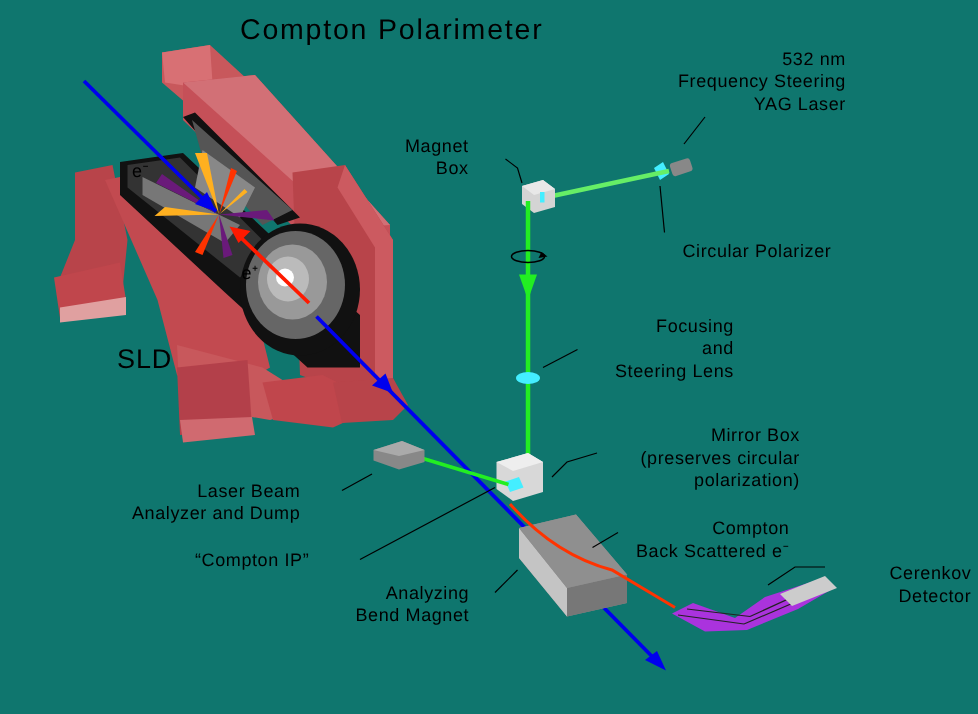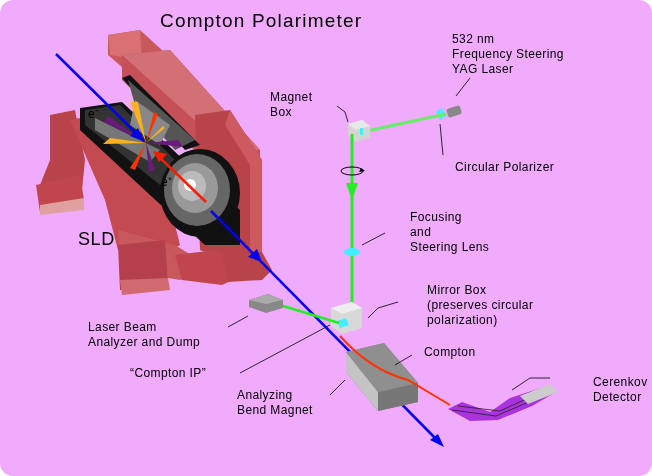--- a/index.html
+++ b/index.html
@@ -1,18 +1,18 @@
 <!DOCTYPE html>
 <html><head>
 <meta charset="utf-8">
 <style>
   html, body { margin: 0; padding: 0; background: #ffffff; }
-  #stage { position: relative; width: 652px; height: 476px; overflow: hidden; background: #f0abfc; font-family: "Liberation Sans", sans-serif; border-radius: 13px; }
+  #stage { position: relative; width: 652px; height: 476px; overflow: hidden; background: #0f766e; font-family: "Liberation Sans", sans-serif; }
   svg#diagram { position: absolute; left: 0; top: 0; }
-  .lbl { position: absolute; color: #000; font-size: 12px; line-height: 15px; text-align: left; white-space: nowrap; letter-spacing: 0.4px; }
+  .lbl { position: absolute; color: #000; font-size: 12px; line-height: 15px; text-align: right; white-space: nowrap; letter-spacing: 0.4px; }
   .title { position: absolute; left: 160px; top: 10px; font-size: 19px; letter-spacing: 1.2px; color: #000; white-space: nowrap; }
   .sld { position: absolute; left: 78px; top: 232px; font-size: 18px; letter-spacing: 0.6px; }
   .sym { position: absolute; font-size: 12px; }
 </style>
 </head>
 <body>
 
 <div id="stage">
 
   <svg id="diagram" width="652" height="476" viewBox="0 0 652 476">
@@ -184,20 +184,21 @@
 
   <div class="lbl" style="left:130px; top:366px;">“Compton IP”</div>
 
   <div class="lbl" style="left:237px; top:388px;">
     <div>Analyzing</div>
     <div>Bend Magnet</div>
   </div>
 
   <div class="lbl" style="left:424px; top:345px;">
     <div>Compton</div>
+    <div>Back Scattered e⁻</div>
   </div>
 
   <div class="lbl" style="left:565px; top:375px;margin-left:28px;">
     <div>Cerenkov</div>
     <div>Detector</div>
   </div>
 
 </div>
 
 </body></html>

